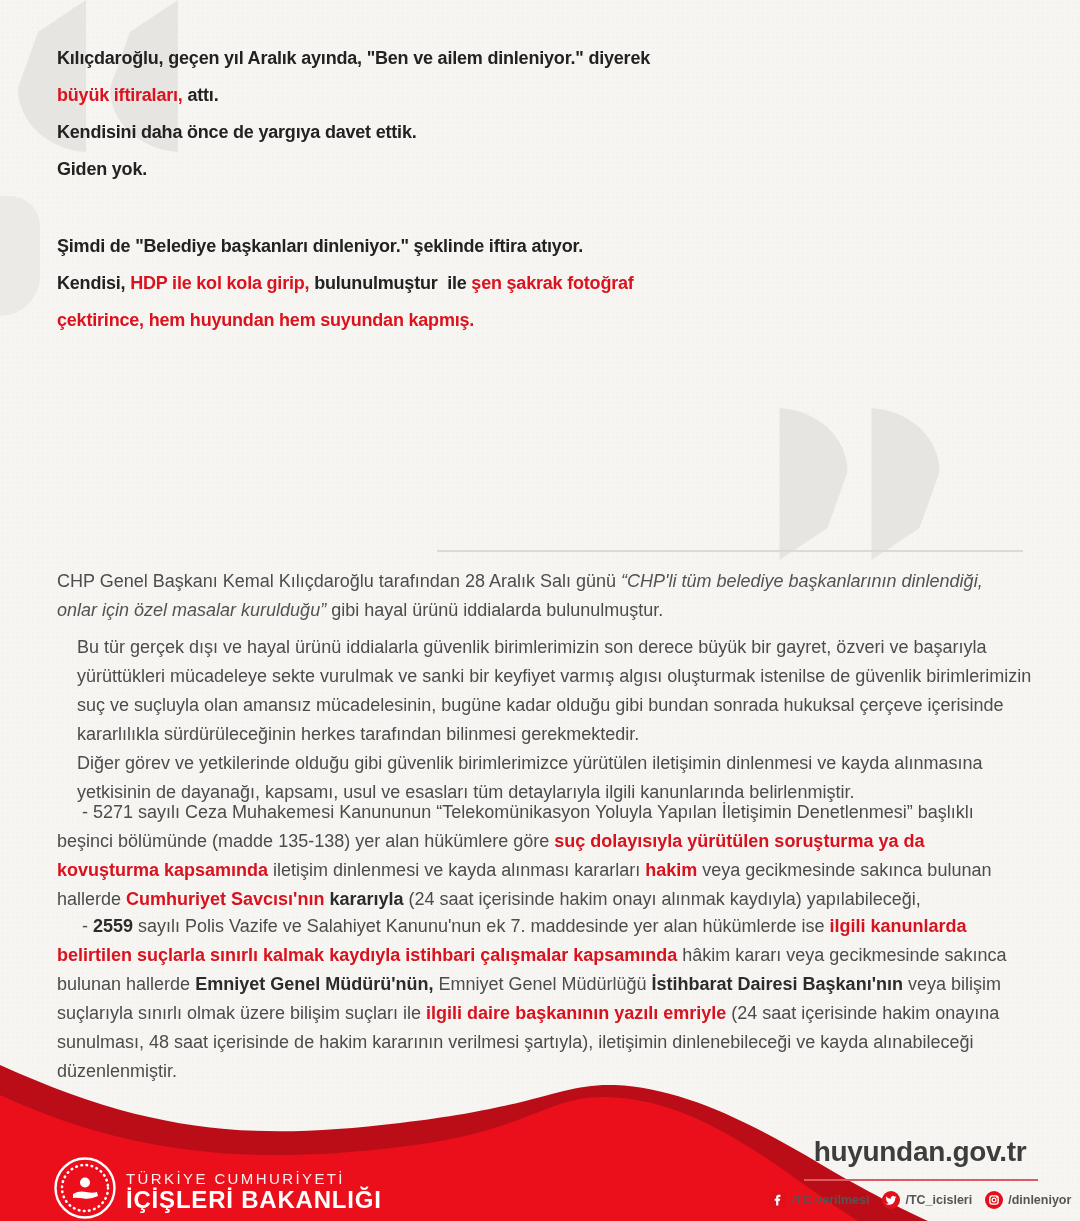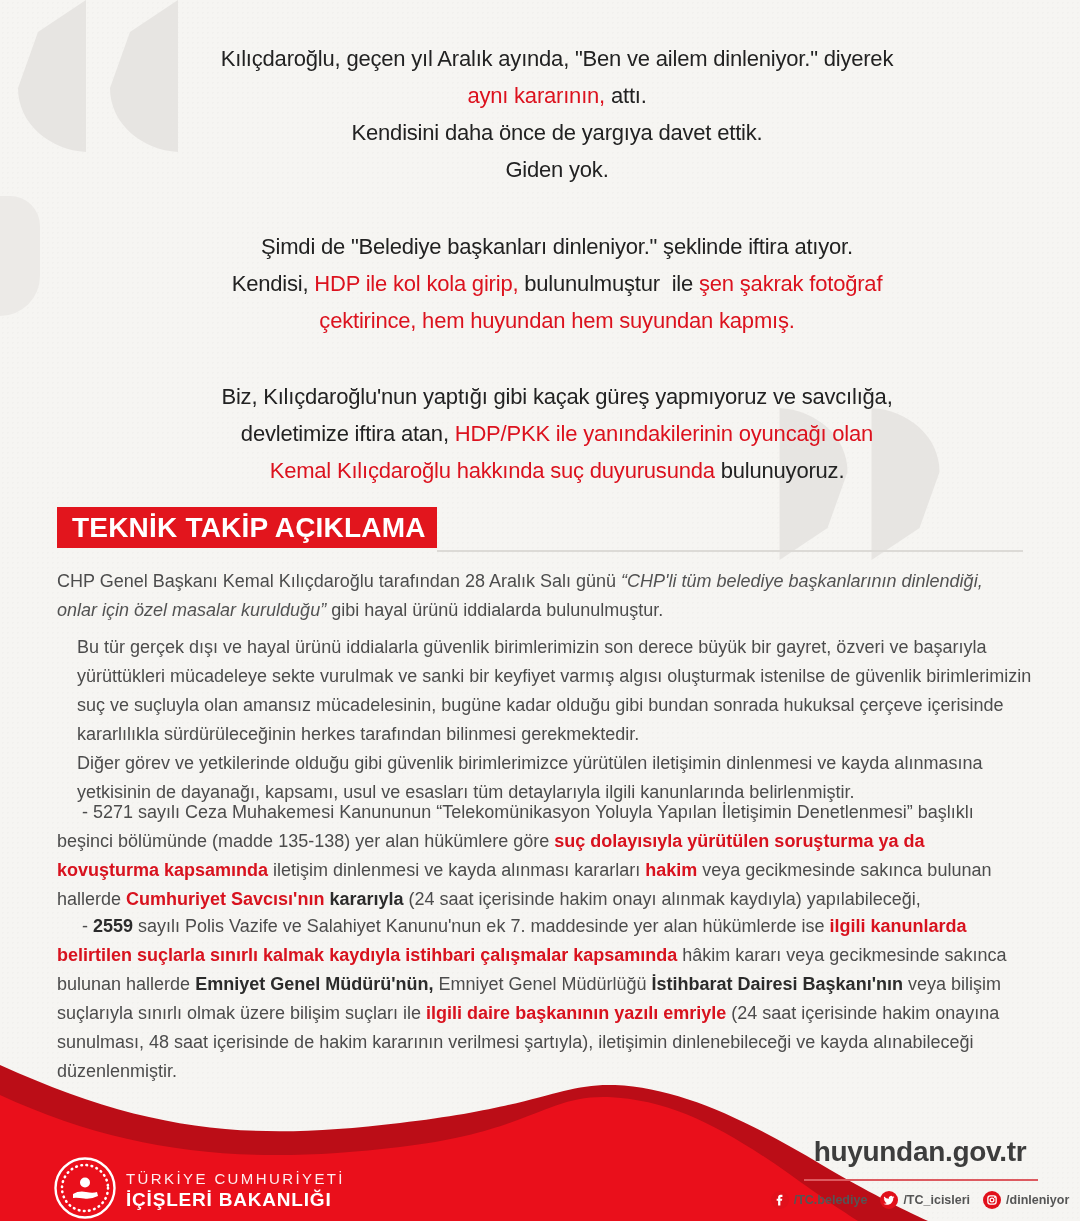--- a/index.html
+++ b/index.html
@@ -16,22 +16,22 @@
   .quote-deco{position:absolute;pointer-events:none;}
   .quote-open{left:18px;top:0;}
   .quote-close{left:752px;top:408px;transform:rotate(180deg);}
   .quote-sliver{
     position:absolute;left:-22px;top:196px;width:62px;height:120px;
     background:#eceae7;border-radius:0 30px 40px 0;
   }
   
   .headline{
     position:absolute;left:57px;width:1000px;
-    font-size:22px;line-height:37px;font-weight:400;
-    color:#222;letter-spacing:-0.2px;white-space:pre-wrap;text-align:center;
+    font-size:18px;line-height:37px;font-weight:700;
+    color:#222;letter-spacing:-0.2px;white-space:pre-wrap;
   }
   .hl-1{top:40px;}
   .hl-2{top:228px;}
   .hl-3{top:378px;}
   .headline .seg-r{color:#dc121e;}
   
   .banner{
     position:absolute;left:57px;top:507px;width:380px;height:41px;
     background:#e2151d;color:#fff;
     font-size:28px;font-weight:700;line-height:41px;
@@ -59,21 +59,21 @@
   .footer-wave{position:absolute;left:0;bottom:0;width:1080px;height:166px;}
   .emblem{position:absolute;left:53px;top:1156px;width:64px;height:64px;}
   .ministry{
     position:absolute;left:126px;top:1170px;color:#fff;
   }
   .ministry-line1{
     font-size:15px;letter-spacing:2.4px;font-weight:400;
     color:rgba(255,255,255,0.93);line-height:18px;
   }
   .ministry-line2{
-    font-size:19px;font-weight:700;letter-spacing:0.8px;line-height:24px;
+    font-size:24px;font-weight:700;letter-spacing:0.8px;line-height:24px;
   }
   .website{
     position:absolute;left:800px;top:1136px;width:240px;
     text-align:center;font-size:28px;font-weight:700;color:#3d3d3d;
     letter-spacing:-0.3px;
   }
   .website-rule{
     position:absolute;left:804px;top:1179px;width:234px;height:2px;
     background:#dd5a60;
   }
@@ -95,31 +95,27 @@
     <path d="M 112 32 L 160 0 L 160 152 C 124 150 92 124 92 88 Z" fill="#e7e5e2"></path>
   </svg>
   <div class="quote-sliver"></div>
 
   <svg class="quote-deco quote-close" width="195" height="152" viewBox="0 0 180 152">
     <path d="M 20 32 L 68 0 L 68 152 C 32 150 0 124 0 88 Z" fill="#e7e5e2"></path>
     <path d="M 112 32 L 160 0 L 160 152 C 124 150 92 124 92 88 Z" fill="#e7e5e2"></path>
   </svg>
 
   <div class="headline hl-1"><span>Kılıçdaroğlu, geçen yıl Aralık ayında, "Ben ve ailem dinleniyor." diyerek
-</span><span class="seg-r">aynı kararının,</span><span> attı.
+</span><span class="seg-r">büyük iftiraları,</span><span> attı.
 Kendisini daha önce de yargıya davet ettik.
 Giden yok.</span></div>
   <div class="headline hl-2"><span>Şimdi de "Belediye başkanları dinleniyor." şeklinde iftira atıyor.
 Kendisi, </span><span class="seg-r">HDP ile kol kola girip,</span><span> bulunulmuştur  ile </span><span class="seg-r">şen şakrak fotoğraf
 çektirince, hem huyundan hem suyundan kapmış.</span></div>
-  <div class="headline hl-3"><span>Biz, Kılıçdaroğlu'nun yaptığı gibi kaçak güreş yapmıyoruz ve savcılığa,
-devletimize iftira atan, </span><span class="seg-r">HDP/PKK ile yanındakilerinin oyuncağı olan
-Kemal Kılıçdaroğlu hakkında suç duyurusunda </span><span>bulunuyoruz.</span></div>
 
-  <div class="banner">TEKNİK TAKİP AÇIKLAMA</div>
   <div class="hairline"></div>
 
   <div class="body-par bp-1"><span>CHP Genel Başkanı Kemal Kılıçdaroğlu tarafından 28 Aralık Salı günü </span><span class="seg-i">“CHP'li tüm belediye başkanlarının dinlendiği, onlar için özel masalar kurulduğu”</span><span> gibi hayal ürünü iddialarda bulunulmuştur.</span></div>
   <div class="body-par bp-2"><span>Bu tür gerçek dışı ve hayal ürünü iddialarla güvenlik birimlerimizin son derece büyük bir gayret, özveri ve başarıyla yürüttükleri mücadeleye sekte vurulmak ve sanki bir keyfiyet varmış algısı oluşturmak istenilse de güvenlik birimlerimizin suç ve suçluyla olan amansız mücadelesinin, bugüne kadar olduğu gibi bundan sonrada hukuksal çerçeve içerisinde kararlılıkla sürdürüleceğinin herkes tarafından bilinmesi gerekmektedir.
 Diğer görev ve yetkilerinde olduğu gibi güvenlik birimlerimizce yürütülen iletişimin dinlenmesi ve kayda alınmasına yetkisinin de dayanağı, kapsamı, usul ve esasları tüm detaylarıyla ilgili kanunlarında belirlenmiştir.</span></div>
   <div class="body-par bp-3"><span>     - 5271 sayılı Ceza Muhakemesi Kanununun “Telekomünikasyon Yoluyla Yapılan İletişimin Denetlenmesi” başlıklı beşinci bölümünde (madde 135-138) yer alan hükümlere göre </span><span class="seg-r">suç dolayısıyla yürütülen soruşturma ya da kovuşturma kapsamında</span><span> iletişim dinlenmesi ve kayda alınması kararları </span><span class="seg-r">hakim</span><span> veya gecikmesinde sakınca bulunan hallerde </span><span class="seg-r">Cumhuriyet Savcısı'nın</span><span> </span><span class="seg-b">kararıyla</span><span> (24 saat içerisinde hakim onayı alınmak kaydıyla) yapılabileceği,</span></div>
   <div class="body-par bp-4"><span>     - </span><span class="seg-b">2559</span><span> sayılı Polis Vazife ve Salahiyet Kanunu'nun ek 7. maddesinde yer alan hükümlerde ise </span><span class="seg-r">ilgili kanunlarda belirtilen suçlarla sınırlı kalmak kaydıyla istihbari çalışmalar kapsamında</span><span> hâkim kararı veya gecikmesinde sakınca bulunan hallerde </span><span class="seg-b">Emniyet Genel Müdürü'nün,</span><span> Emniyet Genel Müdürlüğü </span><span class="seg-b">İstihbarat Dairesi Başkanı'nın</span><span> veya bilişim suçlarıyla sınırlı olmak üzere bilişim suçları ile </span><span class="seg-r">ilgili daire başkanının yazılı emriyle</span><span> (24 saat içerisinde hakim onayına sunulması, 48 saat içerisinde de hakim kararının verilmesi şartıyla), iletişimin dinlenebileceği ve kayda alınabileceği düzenlenmiştir.</span></div>
 
   <svg class="footer-wave" viewBox="0 0 1080 166" preserveAspectRatio="none">
     <path d="M0,10 C150,78 250,86 400,68 C540,52 560,28 615,30 C680,33 745,64 822,110 C868,137 902,154 928,166 L0,166 Z" fill="#bb0d17"></path>
@@ -140,21 +136,21 @@
 
   <div class="website">huyundan.gov.tr</div>
   <div class="website-rule"></div>
 
   <div class="social-row">
     <div class="social-item">
       <svg width="18" height="18" viewBox="0 0 20 20">
         <circle cx="10" cy="10" r="10" fill="#e1101b"></circle>
         <path d="M11 6.6h1.7V4.2h-2c-1.8 0-2.8 1.2-2.8 2.9v1.4H6.3v2.4h1.6V16h2.5v-5.1h1.8l.3-2.4h-2.1V7.4c0-.5.2-.8.6-.8z" fill="#fff"></path>
       </svg>
-      <span class="social-handle">/TC.belediye</span>
+      <span class="social-handle">/TC.verilmesi</span>
     </div>
     <div class="social-item">
       <svg width="18" height="18" viewBox="0 0 20 20">
         <circle cx="10" cy="10" r="10" fill="#e1101b"></circle>
         <path d="M16 6.6c-.4.2-.9.3-1.4.4.5-.3.9-.8 1.1-1.3-.5.3-1 .5-1.6.6a2.5 2.5 0 0 0-4.3 2.3A7.2 7.2 0 0 1 4.6 6a2.5 2.5 0 0 0 .8 3.3c-.4 0-.8-.1-1.1-.3 0 1.2.8 2.2 2 2.4-.4.1-.8.1-1.1.1.3 1 1.2 1.7 2.3 1.7a5 5 0 0 1-3.7 1c1.1.7 2.4 1.1 3.8 1.1 4.6 0 7.1-3.8 7.1-7.1v-.3c.5-.3.9-.8 1.3-1.3z" fill="#fff"></path>
       </svg>
       <span class="social-handle">/TC_icisleri</span>
     </div>
     <div class="social-item">
       <svg width="18" height="18" viewBox="0 0 20 20">

